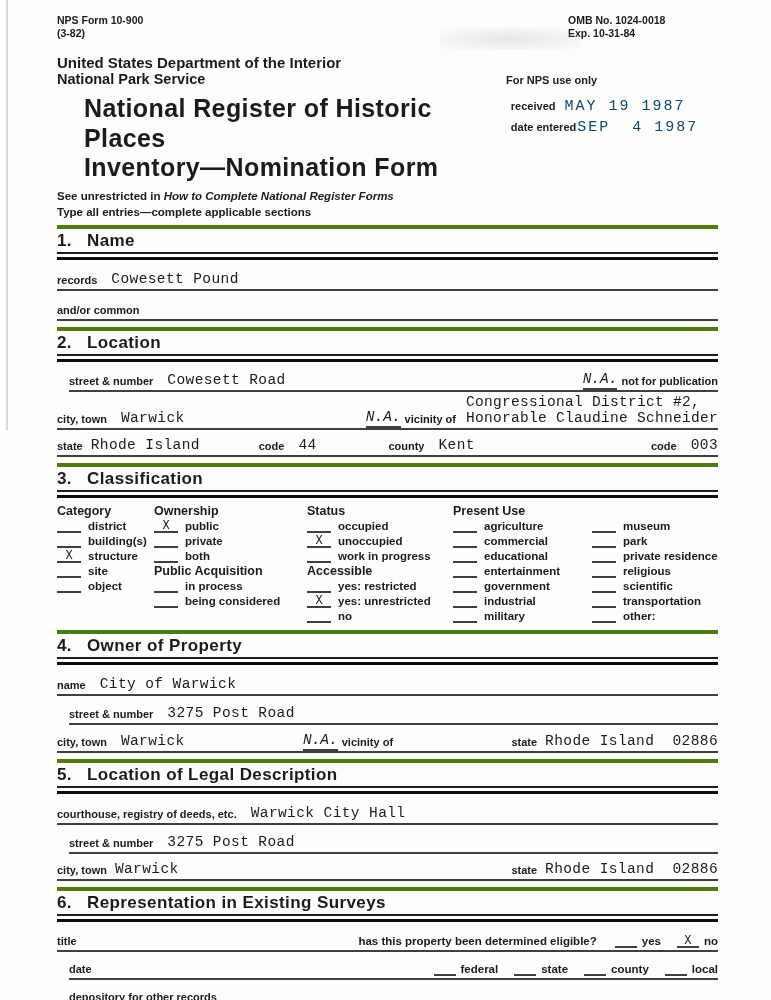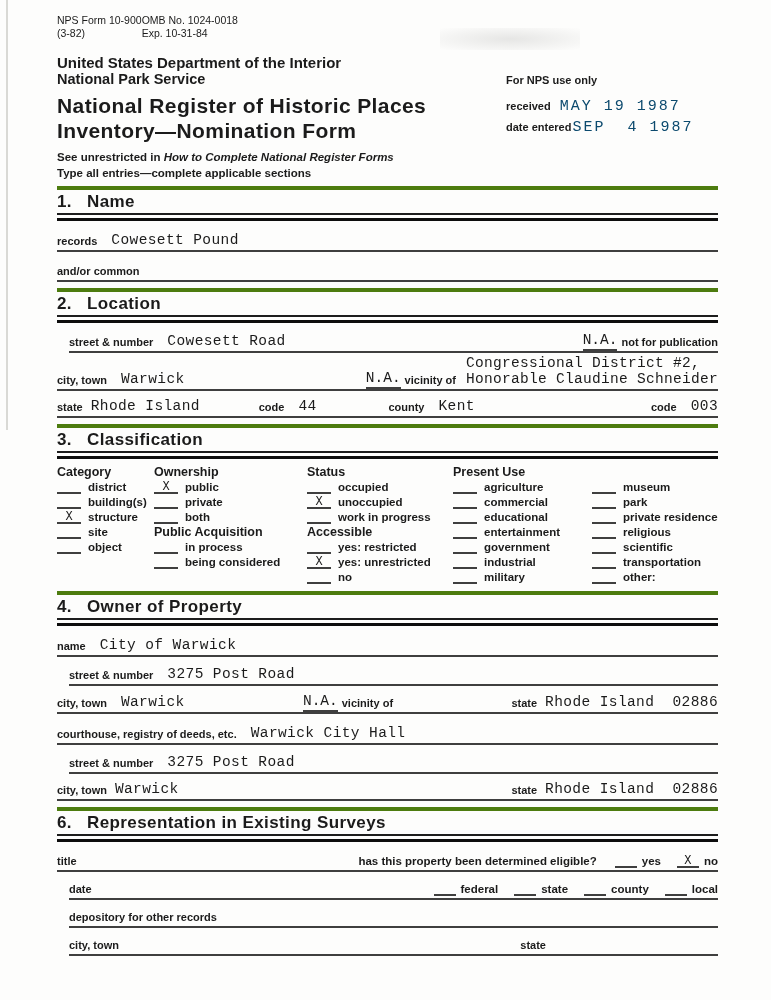--- a/index.html
+++ b/index.html
@@ -11,47 +11,47 @@
     margin: 0 auto;
     background: #fdfdfc;
     overflow: hidden;
     padding: 14px 53px 0 57px;
   }
   .edge-line { position: absolute; left: 6px; top: 0; width: 2px; height: 430px; background: #d9d9d5; }
   .smudge { position: absolute; left: 440px; top: 28px; width: 140px; height: 22px;
     background: radial-gradient(ellipse at center, rgba(170,170,168,0.28), rgba(255,255,255,0)); }
 
   
-  .top-row { display: flex; justify-content: flex-start; font-size: 10.5px; font-weight: 400; line-height: 1.25; }
+  .top-row { display: flex; justify-content: space-between; font-size: 10.5px; font-weight: 700; line-height: 1.25; }
   .top-right { width: 150px; }
   .dept { margin-top: 14px; font-size: 15px; font-weight: 700; }
   .agency-row { display: flex; justify-content: space-between; align-items: flex-end; }
   .agency { font-size: 14.5px; font-weight: 700; }
   .nps-only { width: 212px; font-size: 11px; font-weight: 700; padding-bottom: 1px; }
   .title-row { display: flex; justify-content: space-between; margin-top: 7px; }
-  .big-title { font-size: 21px; font-weight: 800; line-height: 1.17; letter-spacing: 0.4px; }
+  .big-title { font-size: 25px; font-weight: 800; line-height: 1.17; letter-spacing: 0.4px; margin-left: 27px; }
   .stamps { width: 212px; padding-top: 4px; }
   .stamp-line { display: flex; align-items: baseline; height: 21px; }
   .stamp-label { font-size: 11px; font-weight: 700; white-space: pre; }
   .stamp { font-family: "Liberation Mono", monospace; font-size: 15px; letter-spacing: 2px; margin-left: 9px; white-space: pre; color: #0c4a6e; }
   .stamp.entered { margin-left: 1px; }
   .instructions { margin-top: 7px; font-size: 11.5px; font-weight: 700; line-height: 1.35; }
   .instructions i { font-style: italic; }
 
   
   .sec-head { margin-top: 5px; border-top: 4px solid #4d7c0f; border-bottom: 3px solid #0d0d0d; padding: 0 0 3px; }
   .sec-head .inner { border-bottom: 2px solid #1d1d1d; padding: 2px 0 1px; font-size: 17px; font-weight: 800; letter-spacing: 0.4px; }
   .sec-num { display: inline-block; margin-right: 15px; }
 
   
   .frow { display: flex; align-items: flex-end; border-bottom: 2px solid #3f3f3f; padding-bottom: 2px; min-height: 18px; }
   .flabel { font-size: 11px; font-weight: 700; white-space: pre; line-height: 13px; }
   .fvalue { font-family: "Liberation Mono", monospace; font-size: 14.5px; line-height: 15px; letter-spacing: 0.4px; white-space: pre; margin-left: 14px; }
   .spacer { flex: 1; }
-  .na { font-family: "Liberation Mono", monospace; font-size: 14.5px; line-height: 15px; border-bottom: 2px solid #3f3f3f; margin-bottom: -2px; padding-bottom: 1px; white-space: pre; }
+  .na { font-family: "Liberation Mono", monospace; font-size: 14.5px; line-height: 15px; border-bottom: 2px solid #3f3f3f; margin-bottom: -2px; padding-bottom: 1px; white-space: pre; font-style: italic; }
   .two-line { font-family: "Liberation Mono", monospace; font-size: 14.5px; line-height: 16px; letter-spacing: 0.3px; white-space: pre; text-align: left; }
   .mt12 { margin-top: 12px; } .mt10 { margin-top: 10px; margin-left: 12px; } .mt8 { margin-top: 8px; } .mt2 { margin-top: 2px; }
 
   
   .cls { display: flex; margin-top: 5px; padding-bottom: 2px; }
   .cls-col { display: flex; flex-direction: column; }
   .col-w1 { width: 97px; } .col-w2 { width: 153px; } .col-w3 { width: 146px; } .col-w4 { width: 139px; } .col-w5 { width: 126px; }
   .col-line { height: 15px; display: flex; align-items: flex-end; }
   .col-header { font-size: 12.5px; font-weight: 700; }
   .cbx { display: inline-block; width: 24px; min-width: 24px; height: 13px; line-height: 12px;
@@ -329,20 +329,23 @@
     <span class="flabel">city, town</span>
     <span class="fvalue">Warwick</span>
     <span class="spacer"></span>
     <span class="na">N.A.</span>
     <span class="flabel" style="margin-left:4px">vicinity of</span>
     <span class="spacer"></span>
     <span class="flabel">state</span>
     <span class="fvalue" style="margin-left:8px">Rhode Island  02886</span>
   </div>
 
+  <div class="sec-head" style="margin-top:6px">
+    <div class="inner"><span class="sec-num">5.</span><span>Location of Legal Description</span></div>
+  </div>
   <div class="frow mt12">
     <span class="flabel">courthouse, registry of deeds, etc.</span>
     <span class="fvalue">Warwick City Hall</span>
   </div>
   <div class="frow mt10">
     <span class="flabel">street &amp; number</span>
     <span class="fvalue">3275 Post Road</span>
   </div>
   <div class="frow mt8">
     <span class="flabel">city, town</span>

